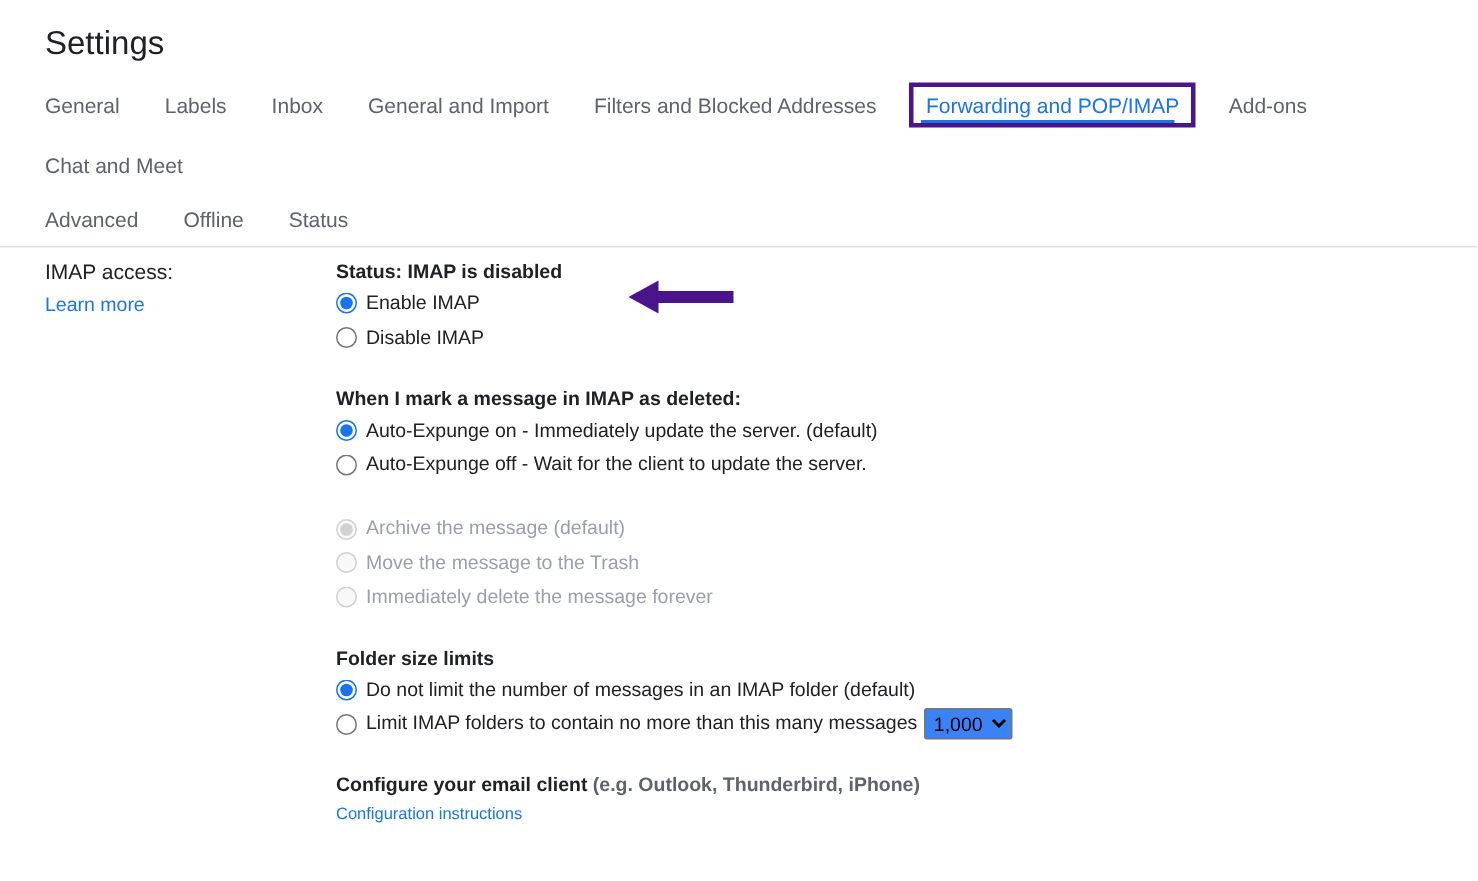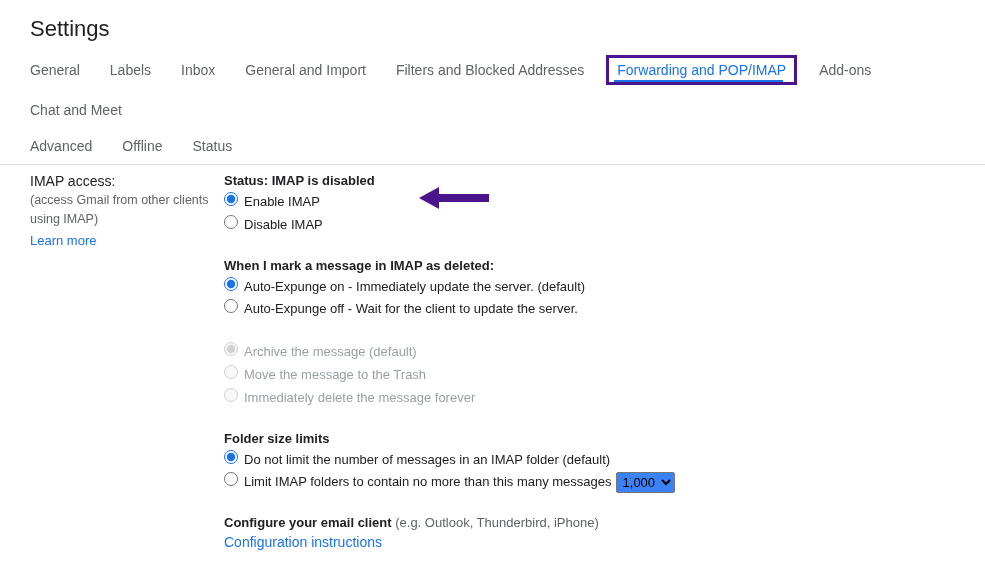--- a/index.html
+++ b/index.html
@@ -89,21 +89,21 @@
   .section {
     margin-bottom: 22px;
   }
   .section-title {
     font-weight: bold;
     font-size: 13px;
     margin-bottom: 4px;
   }
   .radio-row {
     display: flex;
-    align-items: flex-start;
+    align-items: center;
     margin-bottom: 2px;
     line-height: 1.6;
   }
   .radio-row input[type="radio"] {
     margin: 0 6px 0 0;
     accent-color: #1a73e8;
     width: 14px;
     height: 14px;
   }
   .radio-row.disabled {
@@ -138,28 +138,28 @@
     left: 0;
     top: -4px;
     width: 0;
     height: 0;
     border-top: 11px solid transparent;
     border-bottom: 11px solid transparent;
     border-right: 20px solid #4a148c;
   }
   .config-hint {
     color: #5f6368;
-    font-weight: normal;
+    font-weight: bold;
     text-align: right;
   }
   .config-link {
     color: #1a73e8;
     text-decoration: none;
     cursor: pointer;
-    font-size: 14px;
+    font-size: 11px;
   }
   select {
     font-size: 13px;
     padding: 1px 2px;
     border: 1px solid #767676;
     background: #3b82f6;
     border-radius: 2px;
     margin-left: 4px;
   }
 </style>
@@ -187,21 +187,20 @@
   <div class="tabs-row">
     <div class="tab">Advanced</div>
     <div class="tab">Offline</div>
     <div class="tab">Status</div>
   </div>
 </div>
 
 <div class="content">
   <div class="left-col">
     <div class="left-title">IMAP access:</div>
-    <div class="left-desc">(access Gmail from other clients using IMAP)</div>
     <a class="learn-link">Learn more</a>
   </div>
 
   <div class="right-col">
     <div class="section" style="position:relative;">
       <div class="section-title">Status: IMAP is disabled</div>
       <label class="radio-row">
         <input type="radio" name="imap" checked="" style="">
         <span>Enable IMAP</span>
       </label>

